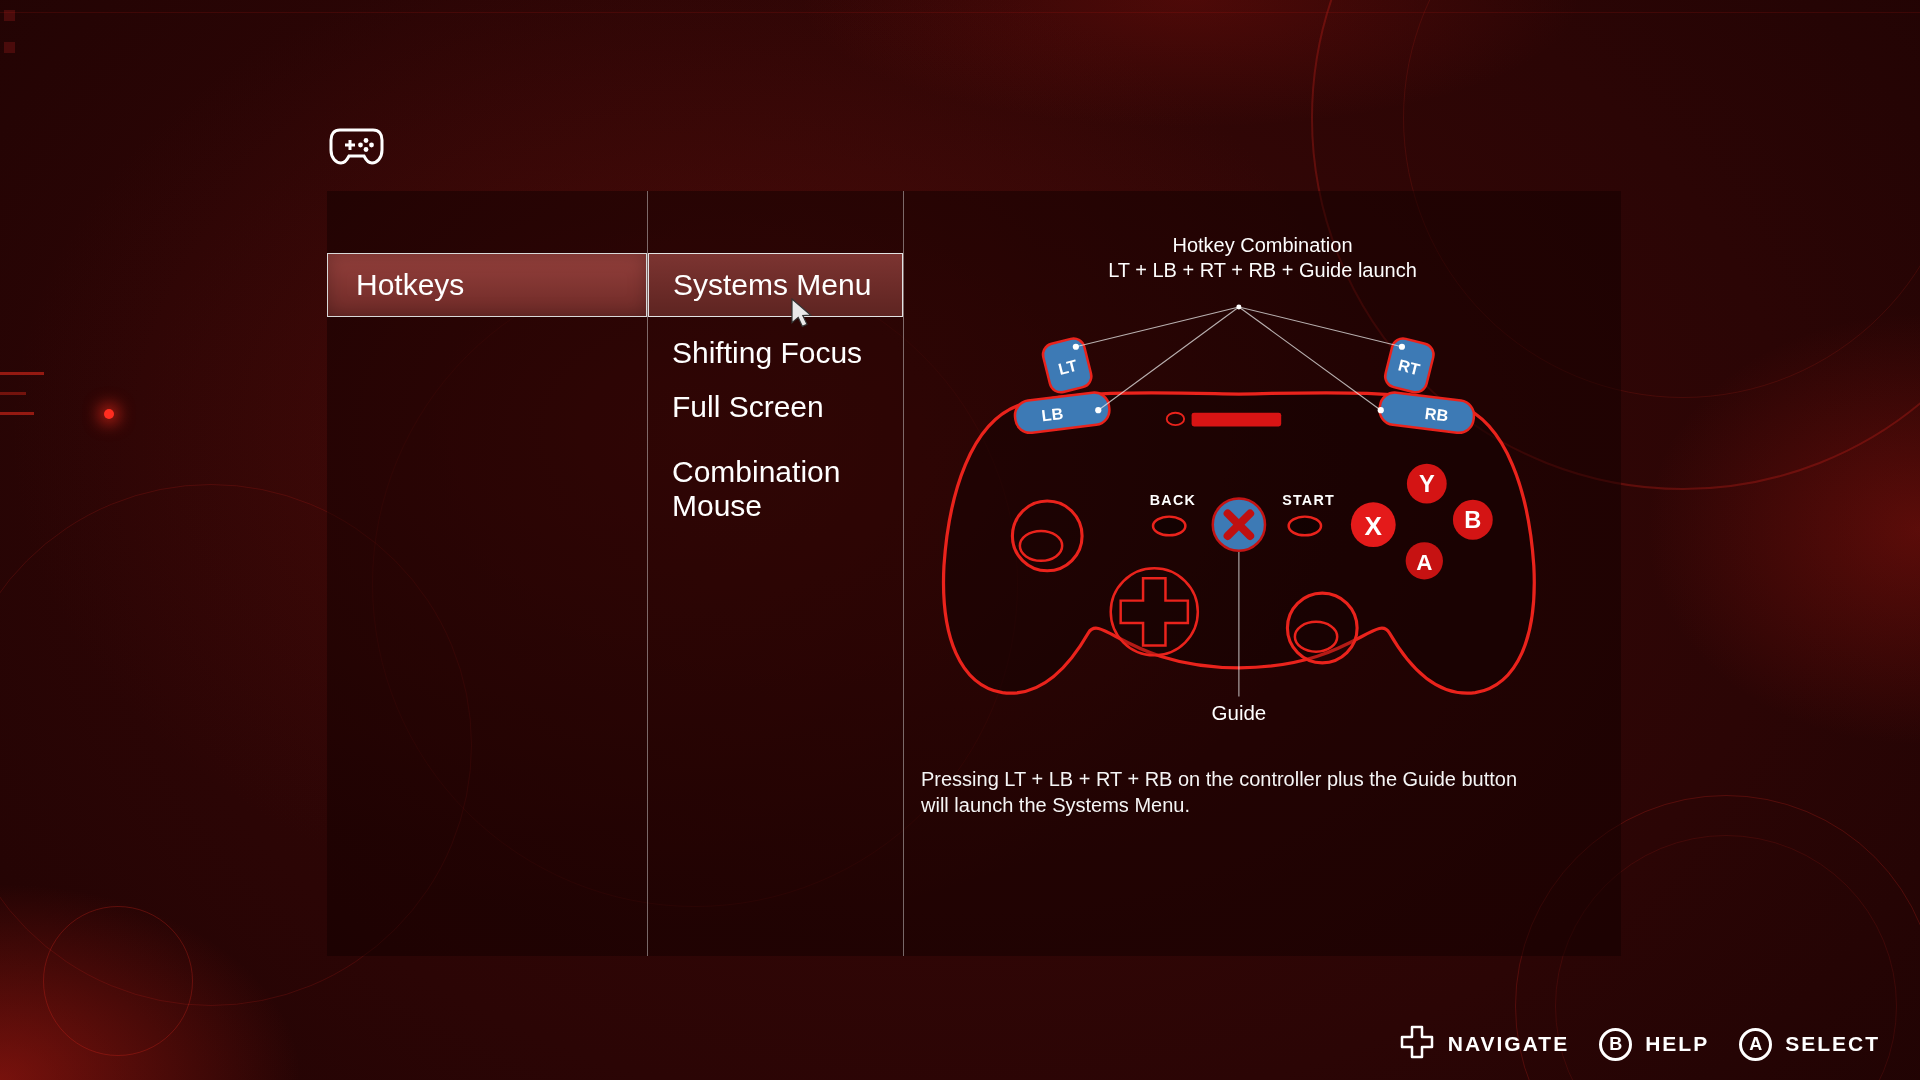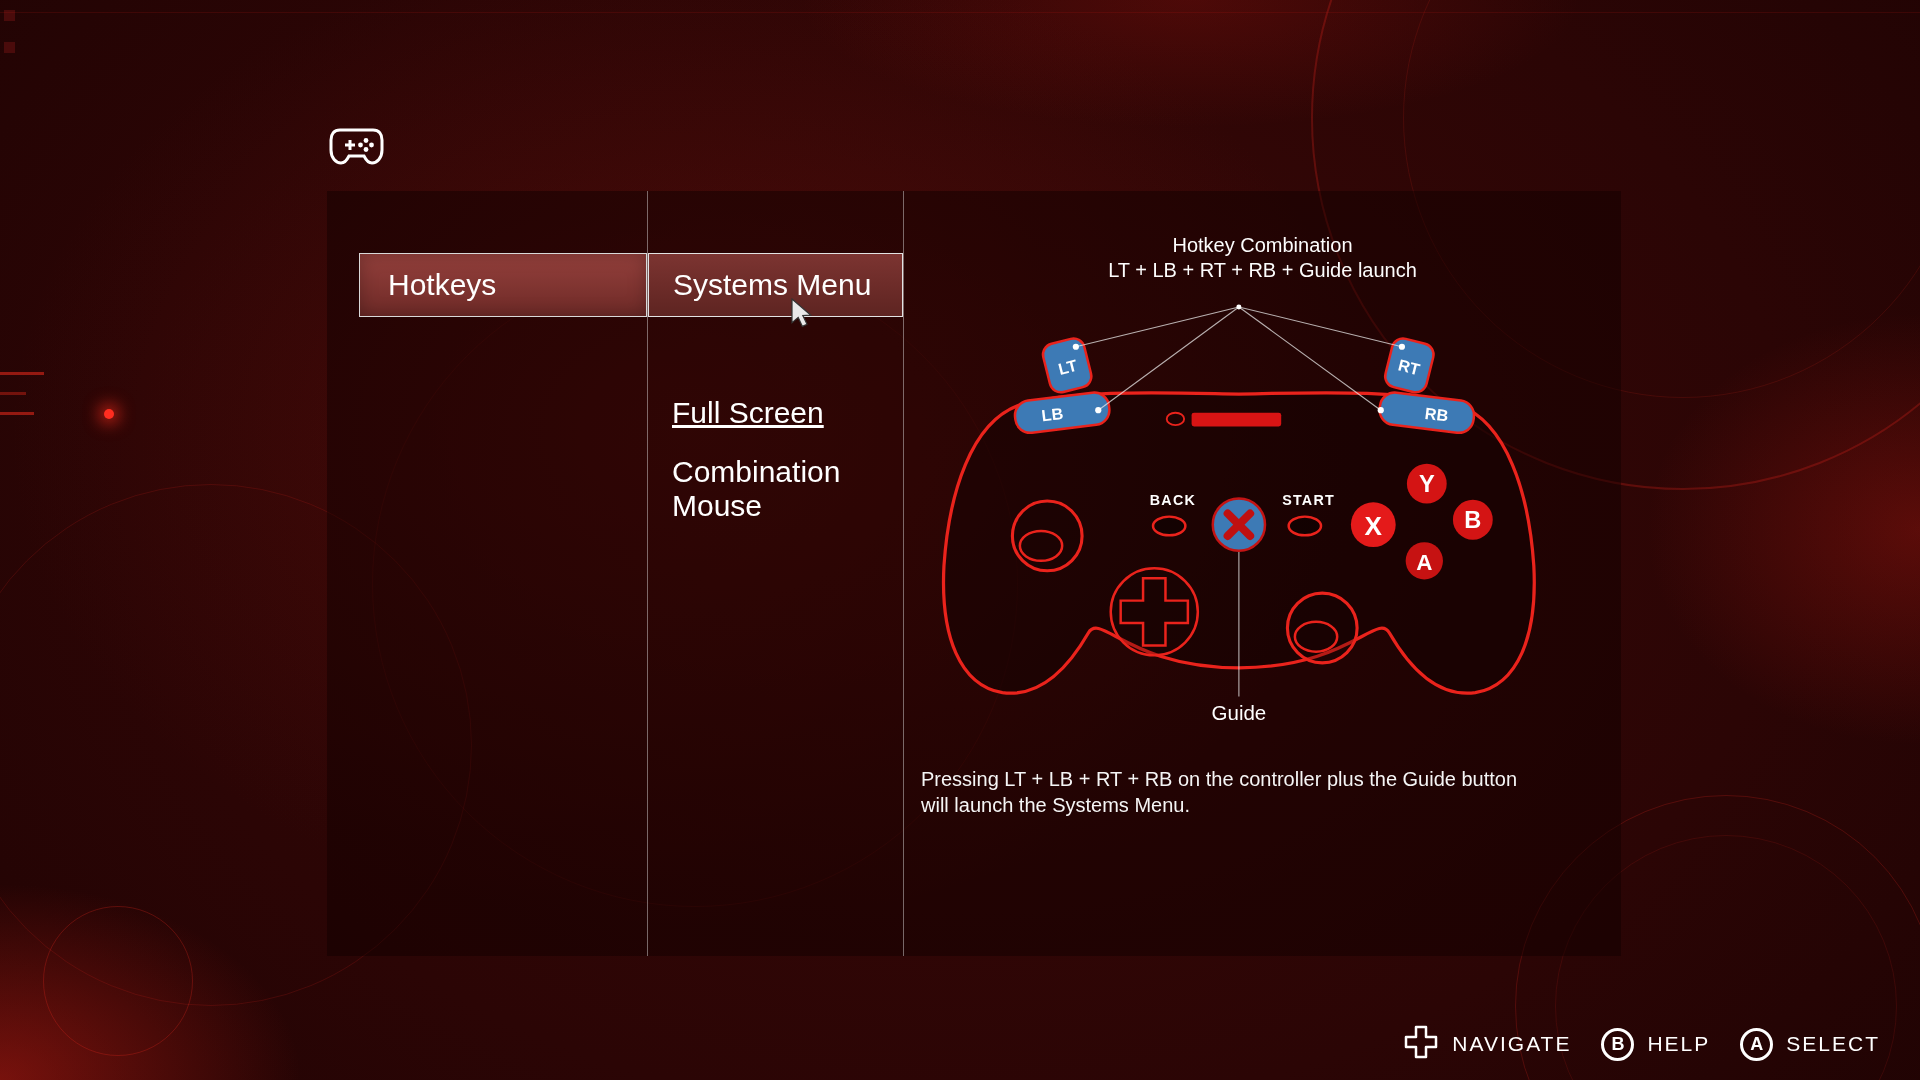--- a/index.html
+++ b/index.html
@@ -50,38 +50,38 @@
   .col-cat   { width:320px; position:relative; }
   .col-items { width:257px; position:relative;
                border-left:1px solid rgba(228,228,228,0.45);
                border-right:1px solid rgba(228,228,228,0.45); }
   .col-detail{ flex:1; position:relative; }
 
   .menu-row { position:absolute; left:0; right:0; height:64px; display:flex; align-items:center;
               font-size:30px; color:#fff; cursor:pointer; }
   .row-cat    { top:62px; padding-left:28px;
                 background:linear-gradient(180deg,#94403c,#6e2a27);
-                border:1px solid #d9d9d9; box-shadow:inset 0 0 18px rgba(0,0,0,0.25);margin-left:32px; }
+                border:1px solid #d9d9d9; box-shadow:inset 0 0 18px rgba(0,0,0,0.25); }
   .row-active { top:62px; padding-left:24px;
                 background:linear-gradient(180deg,#7c3431,#5e2421);
                 border:1px solid #e3e3e3; }
   .row-plain  { padding-left:24px; }
-  .rp1 { top:130px; } .rp2 { top:190px;text-decoration:underline; } .rp3 { top:266px; }
+  .rp1 { top:130px; } .rp2 { top:184px; } .rp3 { top:266px; }
 
   
   .combo-heading { position:absolute; top:42px; left:0; right:0; text-align:center;
                    font-size:20px; line-height:25px; color:#fdfdfd; }
   .controller-svg { position:absolute; left:30px; top:107px; width:616px; height:436px; }
   .description { position:absolute; left:17px; top:575px; width:630px;
                  font-size:20px; line-height:26px; color:#f5f5f5; }
 
   
   .footer { position:absolute; right:40px; bottom:16px; display:flex; align-items:center; }
   .hint { display:flex; align-items:center; gap:13px; margin-left:30px; cursor:pointer; }
-  .hint-label { font-size:21px; font-weight:normal; letter-spacing:2px; color:#fff; }
+  .hint-label { font-size:21px; font-weight:bold; letter-spacing:2px; color:#fff; }
   .key-circle { width:33px; height:33px; border:3px solid #fff; border-radius:50%;
                 display:flex; align-items:center; justify-content:center;
                 font-size:18px; font-weight:bold; color:#fff; }
 
   .cursor { position:absolute; left:791px; top:298px; }
 </style>
 </head>
 <body>
 
 <div class="bg">
@@ -119,20 +119,23 @@
   <div class="col-cat">
     <div class="menu-row row-cat">
       <span>Hotkeys</span>
     </div>
   </div>
 
   <div class="col-items">
     <div class="menu-row row-active">
       <span>Systems Menu</span>
     </div>
+    <div class="menu-row row-plain rp1">
+      <span>Shifting Focus</span>
+    </div>
     <div class="menu-row row-plain rp2">
       <span>Full Screen</span>
     </div>
     <div class="menu-row row-plain rp3">
       <span>Combination Mouse</span>
     </div>
   </div>
 
   <div class="col-detail">
     <div class="combo-heading">

